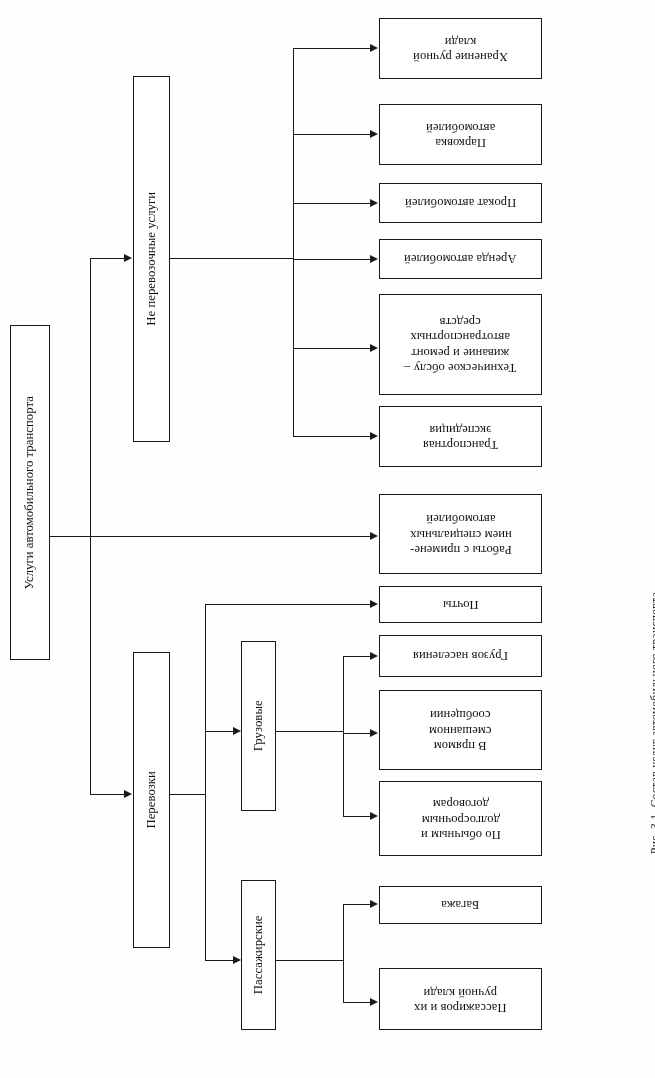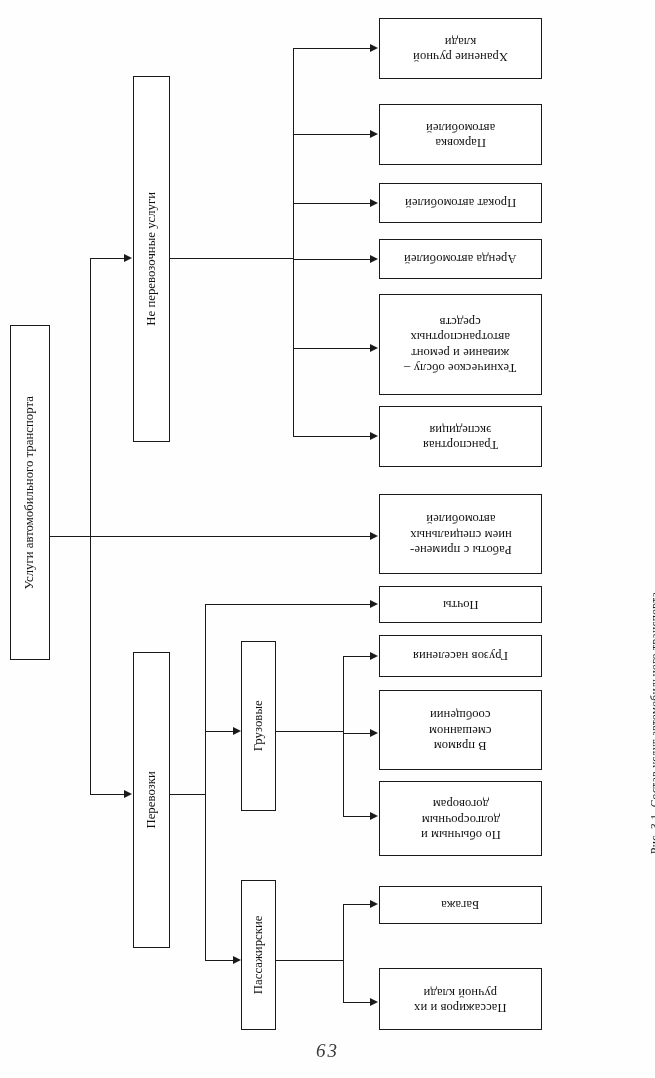--- a/index.html
+++ b/index.html
@@ -245,15 +245,14 @@
   <div class="node leaf" style="left:379px; top:886px; width:163px; height:38px;">
     <span class="txt">Багажа</span>
   </div>
 
   <div class="node leaf" style="left:379px; top:968px; width:163px; height:62px;">
     <span class="txt">Пассажиров и их
 ручной клади</span>
   </div>
 
   <div id="caption">Рис. 3.1. Состав услуг  автомобильного  транспорта</div>
-  <div id="folio">63</div>
 
 </div>
 
 </body></html>

